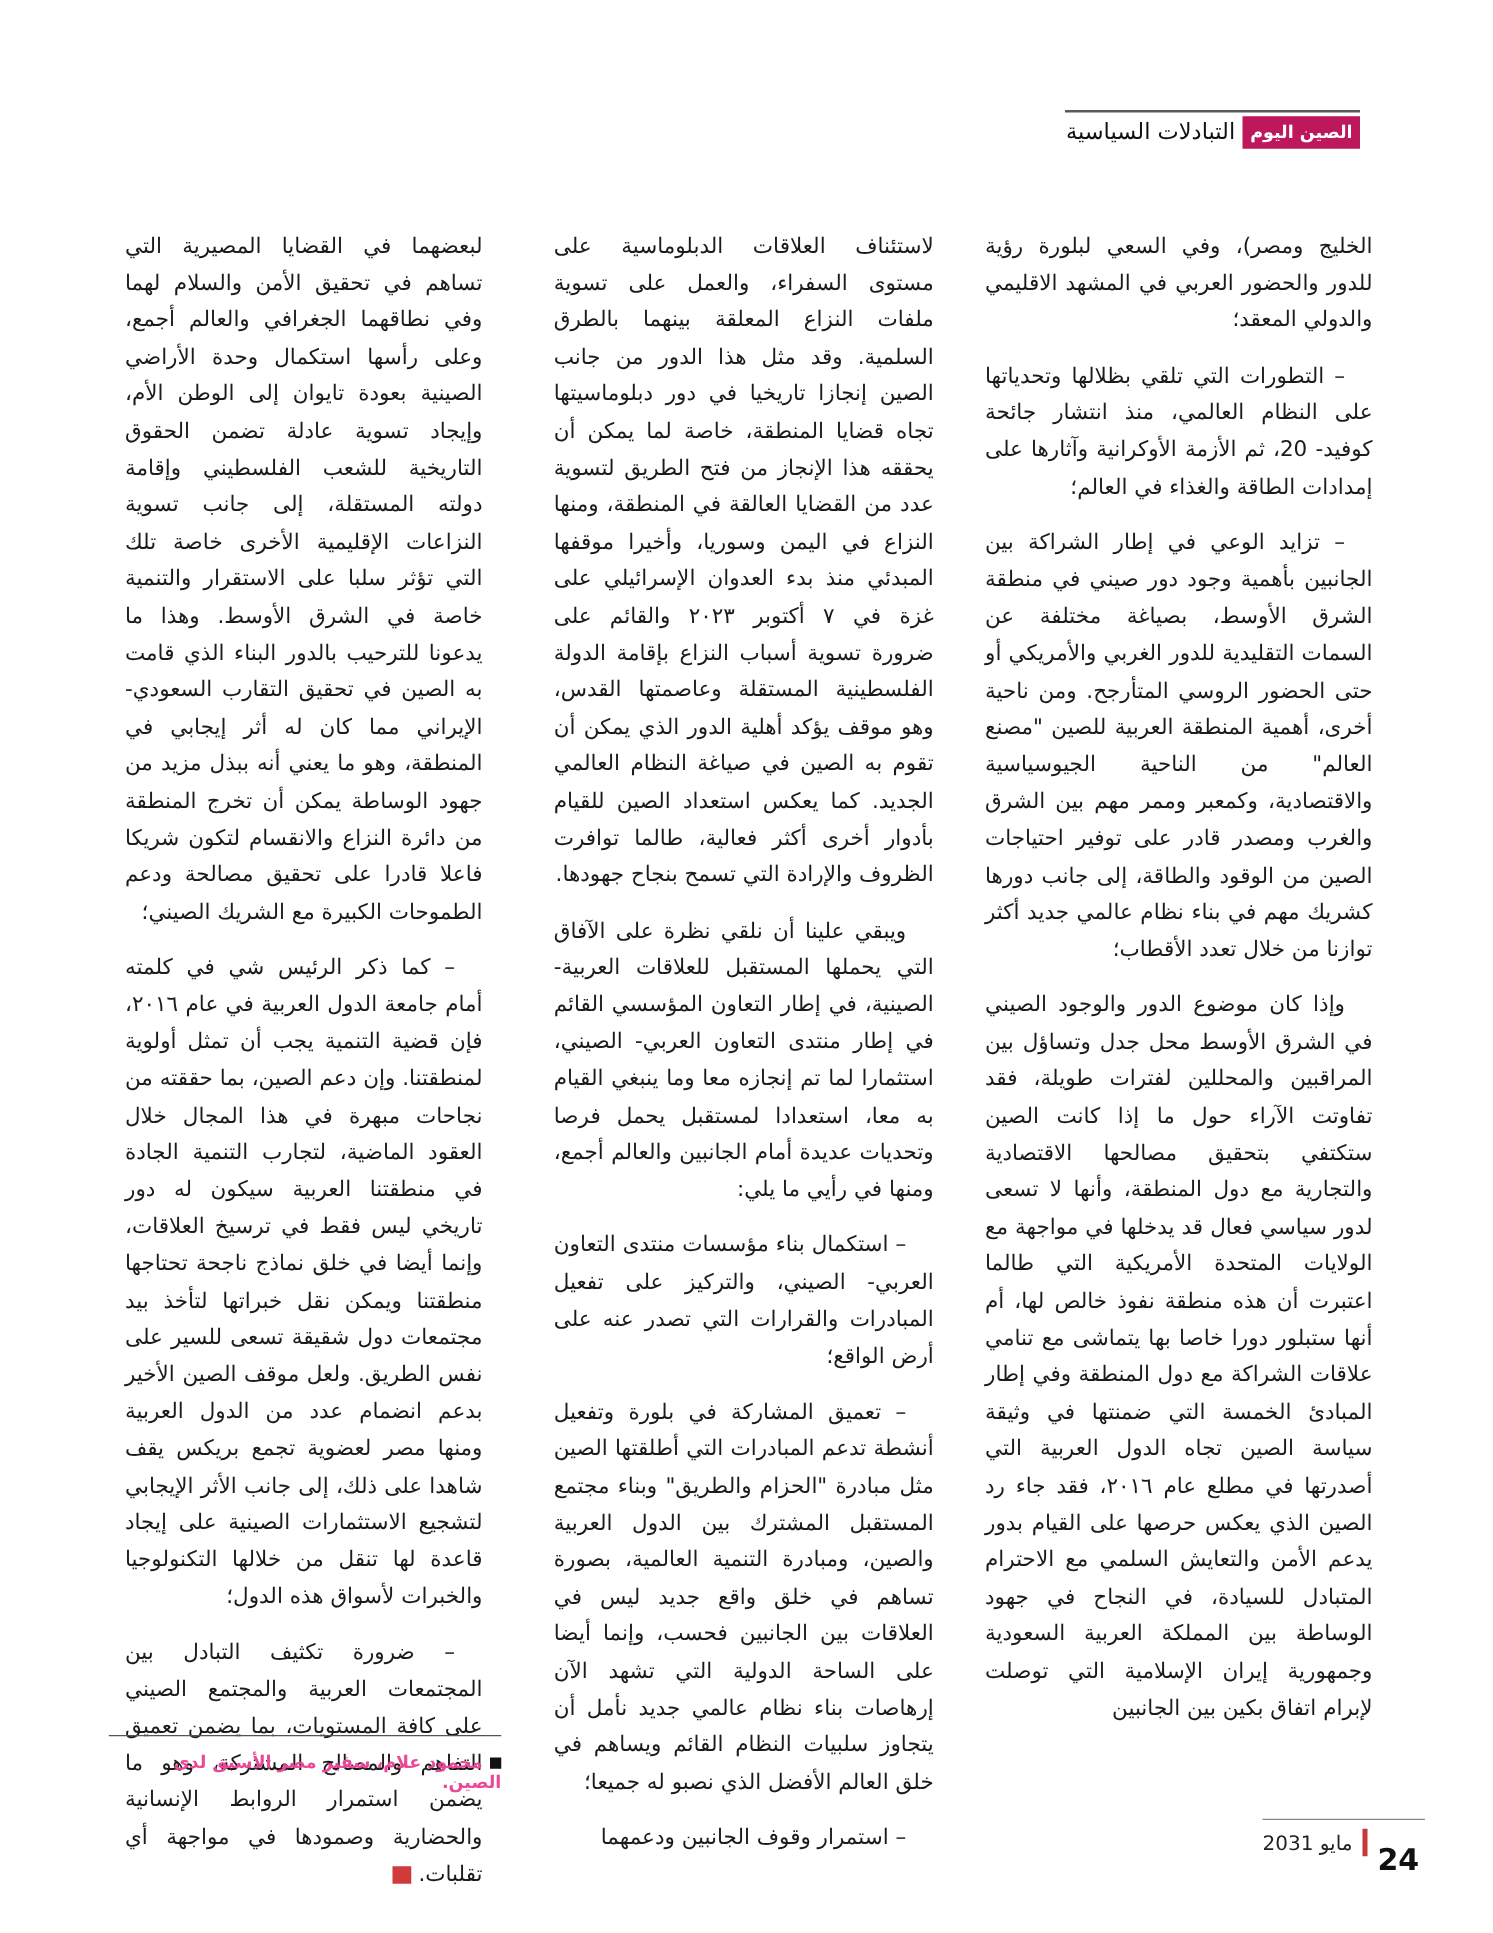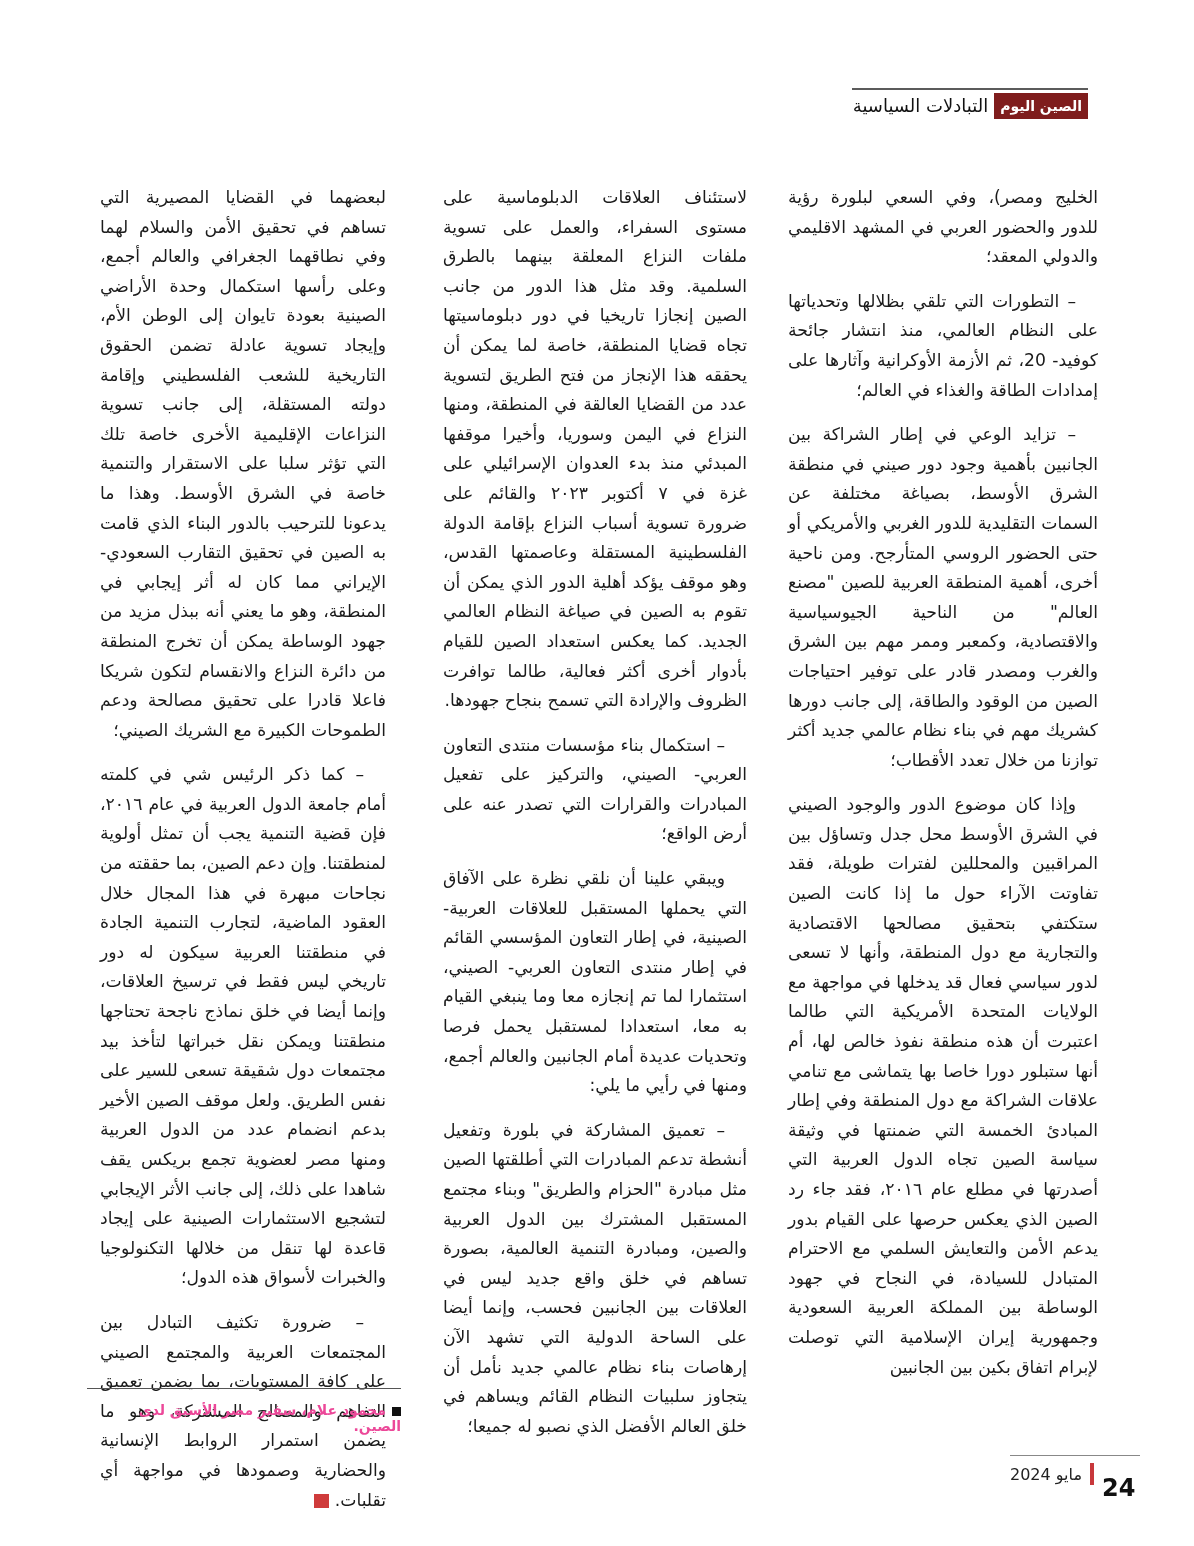--- a/index.html
+++ b/index.html
@@ -1,21 +1,21 @@
 <!DOCTYPE html>
 <html><head>
 <meta charset="utf-8">
 <style>
   html, body { margin: 0; padding: 0; background: #ffffff; }
   body { width: 1194px; height: 1546px; position: relative; overflow: hidden;
          font-family: "DejaVu Sans", "Liberation Sans", sans-serif; color: #1a1a1a; }
   .header { position: absolute; top: 88px; right: 106px; width: 236px; height: 34px; direction: rtl; }
   .header-rule { position: absolute; top: 0; left: 0; right: 0; height: 2px; background: #5b5b5b; }
   .header-row { position: absolute; top: 5px; right: 0; display: flex; align-items: center; gap: 6px; }
-  .brand { background: #7f1d1d; color: #fff; font-weight: bold; font-size: 14px; padding: 4px 6px; line-height: 18px; }
+  .brand { background: #be185d; color: #fff; font-weight: bold; font-size: 14px; padding: 4px 6px; line-height: 18px; }
   .section-title { font-weight: normal; font-size: 18px; color: #111; line-height: 24px; }
 
   .column { position: absolute; top: 168px; direction: rtl; text-align: justify;
             font-size: 17.2px; line-height: 29.6px; color: #1b1b1b; }
   .col-right { left: 773px; width: 340px; }
   .col-mid { left: 428px; width: 334px; }
   .col-left { left: 85px; width: 316px; }
   .column p { margin: 15px; text-indent: 0; }
   .column p.ind { text-indent: 22px; }
   .end-mark { display: inline-block; width: 15px; height: 14px; background: #cf3b3b; vertical-align: middle; margin-right: 6px; }
@@ -42,33 +42,34 @@
 </div>
 
 <div class="column col-right">
     <p>الخليج ومصر)، وفي السعي لبلورة رؤية للدور والحضور العربي في المشهد الاقليمي والدولي المعقد؛</p>
     <p class="ind">– التطورات التي تلقي بظلالها وتحدياتها على النظام العالمي، منذ انتشار جائحة كوفيد- 20، ثم الأزمة الأوكرانية وآثارها على إمدادات الطاقة والغذاء في العالم؛</p>
     <p class="ind">– تزايد الوعي في إطار الشراكة بين الجانبين بأهمية وجود دور صيني في منطقة الشرق الأوسط، بصياغة مختلفة عن السمات التقليدية للدور الغربي والأمريكي أو حتى الحضور الروسي المتأرجح. ومن ناحية أخرى، أهمية المنطقة العربية للصين "مصنع العالم" من الناحية الجيوسياسية والاقتصادية، وكمعبر وممر مهم بين الشرق والغرب ومصدر قادر على توفير احتياجات الصين من الوقود والطاقة، إلى جانب دورها كشريك مهم في بناء نظام عالمي جديد أكثر توازنا من خلال تعدد الأقطاب؛</p>
     <p class="ind">وإذا كان موضوع الدور والوجود الصيني في الشرق الأوسط محل جدل وتساؤل بين المراقبين والمحللين لفترات طويلة، فقد تفاوتت الآراء حول ما إذا كانت الصين ستكتفي بتحقيق مصالحها الاقتصادية والتجارية مع دول المنطقة، وأنها لا تسعى لدور سياسي فعال قد يدخلها في مواجهة مع الولايات المتحدة الأمريكية التي طالما اعتبرت أن هذه منطقة نفوذ خالص لها، أم أنها ستبلور دورا خاصا بها يتماشى مع تنامي علاقات الشراكة مع دول المنطقة وفي إطار المبادئ الخمسة التي ضمنتها في وثيقة سياسة الصين تجاه الدول العربية التي أصدرتها في مطلع عام ٢٠١٦، فقد جاء رد الصين الذي يعكس حرصها على القيام بدور يدعم الأمن والتعايش السلمي مع الاحترام المتبادل للسيادة، في النجاح في جهود الوساطة بين المملكة العربية السعودية وجمهورية إيران الإسلامية التي توصلت لإبرام اتفاق بكين بين الجانبين</p>
   </div>
 <div class="column col-mid">
     <p>لاستئناف العلاقات الدبلوماسية على مستوى السفراء، والعمل على تسوية ملفات النزاع المعلقة بينهما بالطرق السلمية. وقد مثل هذا الدور من جانب الصين إنجازا تاريخيا في دور دبلوماسيتها تجاه قضايا المنطقة، خاصة لما يمكن أن يحققه هذا الإنجاز من فتح الطريق لتسوية عدد من القضايا العالقة في المنطقة، ومنها النزاع في اليمن وسوريا، وأخيرا موقفها المبدئي منذ بدء العدوان الإسرائيلي على غزة في ٧ أكتوبر ٢٠٢٣ والقائم على ضرورة تسوية أسباب النزاع بإقامة الدولة الفلسطينية المستقلة وعاصمتها القدس، وهو موقف يؤكد أهلية الدور الذي يمكن أن تقوم به الصين في صياغة النظام العالمي الجديد. كما يعكس استعداد الصين للقيام بأدوار أخرى أكثر فعالية، طالما توافرت الظروف والإرادة التي تسمح بنجاح جهودها.</p>
+    <p class="ind">ويبقي علينا أن نلقي نظرة على الآفاق التي يحملها المستقبل للعلاقات العربية- الصينية، في إطار التعاون المؤسسي القائم في إطار منتدى التعاون العربي- الصيني، استثمارا لما تم إنجازه معا وما ينبغي القيام به معا، استعدادا لمستقبل يحمل فرصا وتحديات عديدة أمام الجانبين والعالم أجمع، ومنها في رأيي ما يلي:</p>
     <p class="ind">– استكمال بناء مؤسسات منتدى التعاون العربي- الصيني، والتركيز على تفعيل المبادرات والقرارات التي تصدر عنه على أرض الواقع؛</p>
-    <p class="ind">ويبقي علينا أن نلقي نظرة على الآفاق التي يحملها المستقبل للعلاقات العربية- الصينية، في إطار التعاون المؤسسي القائم في إطار منتدى التعاون العربي- الصيني، استثمارا لما تم إنجازه معا وما ينبغي القيام به معا، استعدادا لمستقبل يحمل فرصا وتحديات عديدة أمام الجانبين والعالم أجمع، ومنها في رأيي ما يلي:</p>
     <p class="ind">– تعميق المشاركة في بلورة وتفعيل أنشطة تدعم المبادرات التي أطلقتها الصين مثل مبادرة "الحزام والطريق" وبناء مجتمع المستقبل المشترك بين الدول العربية والصين، ومبادرة التنمية العالمية، بصورة تساهم في خلق واقع جديد ليس في العلاقات بين الجانبين فحسب، وإنما أيضا على الساحة الدولية التي تشهد الآن إرهاصات بناء نظام عالمي جديد نأمل أن يتجاوز سلبيات النظام القائم ويساهم في خلق العالم الأفضل الذي نصبو له جميعا؛</p>
+    <p class="ind">– استمرار وقوف الجانبين ودعمهما</p>
   </div>
 <div class="column col-left">
     <p>لبعضهما في القضايا المصيرية التي تساهم في تحقيق الأمن والسلام لهما وفي نطاقهما الجغرافي والعالم أجمع، وعلى رأسها استكمال وحدة الأراضي الصينية بعودة تايوان إلى الوطن الأم، وإيجاد تسوية عادلة تضمن الحقوق التاريخية للشعب الفلسطيني وإقامة دولته المستقلة، إلى جانب تسوية النزاعات الإقليمية الأخرى خاصة تلك التي تؤثر سلبا على الاستقرار والتنمية خاصة في الشرق الأوسط. وهذا ما يدعونا للترحيب بالدور البناء الذي قامت به الصين في تحقيق التقارب السعودي- الإيراني مما كان له أثر إيجابي في المنطقة، وهو ما يعني أنه ببذل مزيد من جهود الوساطة يمكن أن تخرج المنطقة من دائرة النزاع والانقسام لتكون شريكا فاعلا قادرا على تحقيق مصالحة ودعم الطموحات الكبيرة مع الشريك الصيني؛</p>
     <p class="ind">– كما ذكر الرئيس شي في كلمته أمام جامعة الدول العربية في عام ٢٠١٦، فإن قضية التنمية يجب أن تمثل أولوية لمنطقتنا. وإن دعم الصين، بما حققته من نجاحات مبهرة في هذا المجال خلال العقود الماضية، لتجارب التنمية الجادة في منطقتنا العربية سيكون له دور تاريخي ليس فقط في ترسيخ العلاقات، وإنما أيضا في خلق نماذج ناجحة تحتاجها منطقتنا ويمكن نقل خبراتها لتأخذ بيد مجتمعات دول شقيقة تسعى للسير على نفس الطريق. ولعل موقف الصين الأخير بدعم انضمام عدد من الدول العربية ومنها مصر لعضوية تجمع بريكس يقف شاهدا على ذلك، إلى جانب الأثر الإيجابي لتشجيع الاستثمارات الصينية على إيجاد قاعدة لها تنقل من خلالها التكنولوجيا والخبرات لأسواق هذه الدول؛</p>
     <p class="ind">– ضرورة تكثيف التبادل بين المجتمعات العربية والمجتمع الصيني على كافة المستويات، بما يضمن تعميق التفاهم والمصالح المشتركة، وهو ما يضمن استمرار الروابط الإنسانية والحضارية وصمودها في مواجهة أي تقلبات.<span class="end-mark"></span></p>
   </div>
 
 <div class="footnote-rule"></div>
 <div class="footnote">
   <span class="sq"></span><span>محمود علام، سفير مصر الأسبق لدى الصين.</span>
 </div>
 
 <div class="footer-rule"></div>
 <div class="footer">
-  <span class="date">مايو 2024</span>
+  <span class="date">مايو 2031</span>
   <span class="bar"></span>
   <span class="page-num">24</span>
 </div>
 
 </body></html>

